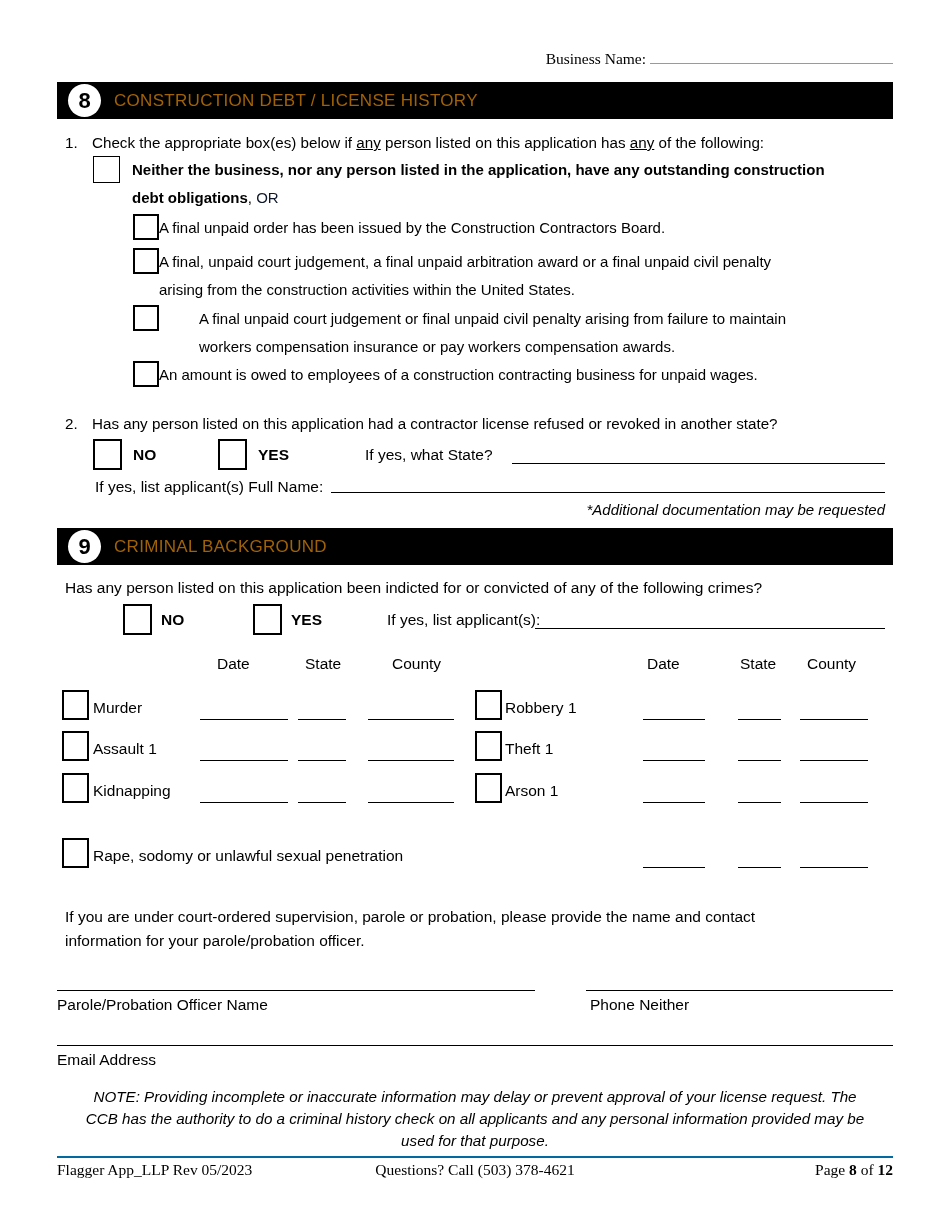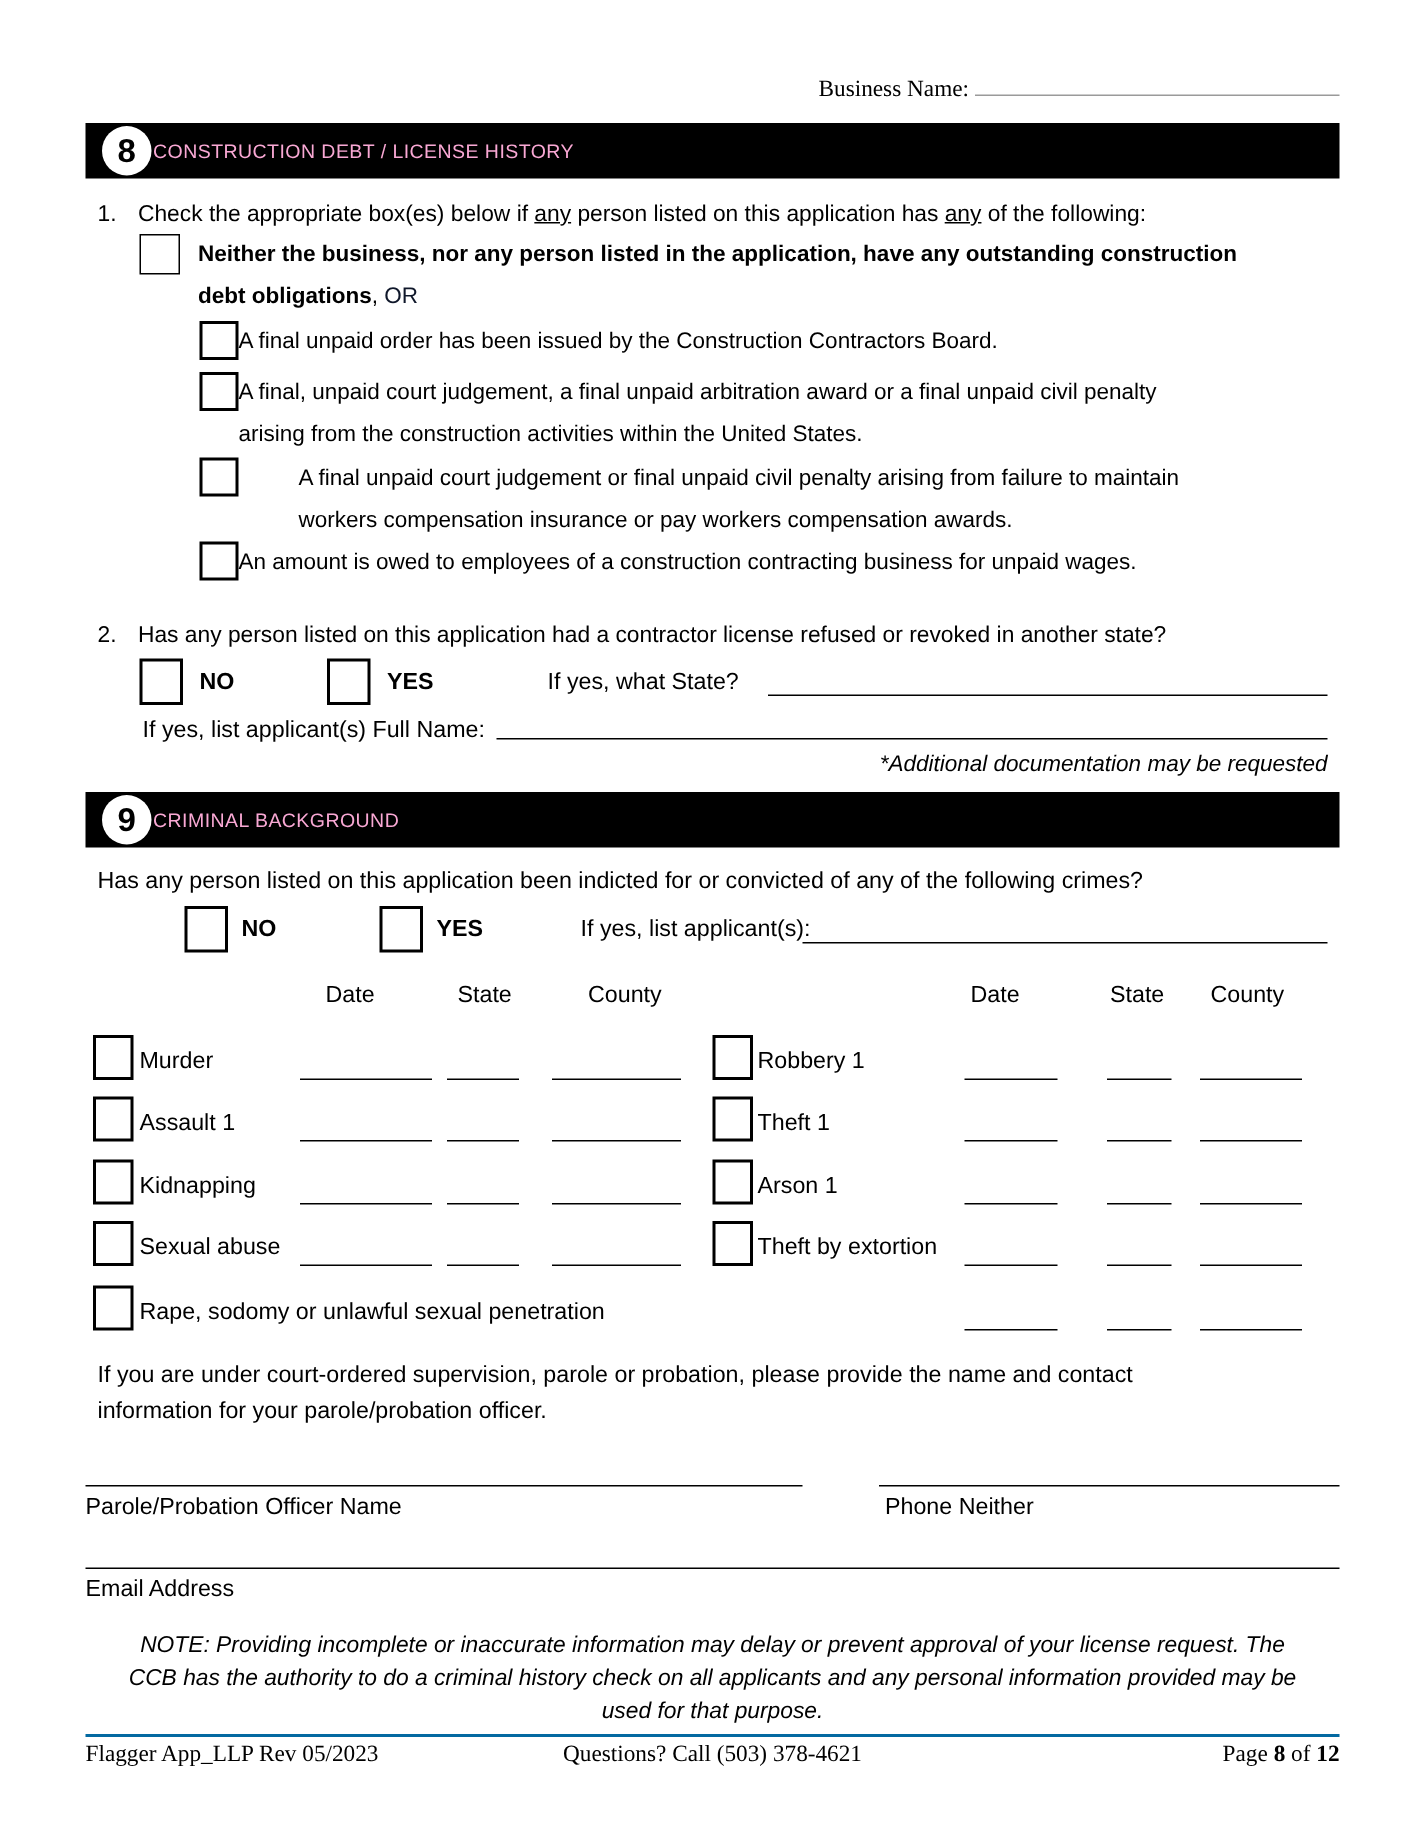--- a/index.html
+++ b/index.html
@@ -9,21 +9,21 @@
 
   .serif { font-family:"Liberation Serif", serif; }
 
   
   .business-row { position:absolute; top:50px; right:57px; font-size:15.5px; }
   .business-line { display:inline-block; width:243px; border-bottom:1.5px solid #9a9a9a; height:14px; vertical-align:baseline; margin-left:4px; }
 
   
   .section-bar { position:absolute; left:57px; width:836px; height:37px; background:#000; display:flex; align-items:center; }
   .section-num { width:33px; height:33px; border-radius:50%; background:#fff; color:#000; font-weight:bold; font-size:22px; display:flex; align-items:center; justify-content:center; margin-left:11px; flex:0 0 auto; }
-  .section-title { color:#f9a8d4; font-size:13px; margin-left:1px; letter-spacing:0.3px; white-space:nowrap; }
+  .section-title { color:#a16207; font-size:17px; margin-left:13px; letter-spacing:0.3px; white-space:nowrap; }
 
   
   .qline { position:absolute; left:65px; display:flex; font-size:15.2px; line-height:20px; }
   .qnum { width:27px; flex:0 0 auto; }
   .u { text-decoration:underline; }
 
   
   .cb { display:inline-block; border:2px solid #000; background:#fff; flex:0 0 auto; }
   .cb-main { width:27px; height:27px; border-width:1.5px; }
   .cb-sub { width:26px; height:26px; border-width:2px; }
@@ -182,34 +182,22 @@
       <span class="crime-line" style="left:143px; width:88px;"></span>
       <span class="crime-line" style="left:241px; width:48px;"></span>
       <span class="crime-line" style="left:311px; width:86px;"></span>
       <span class="cb cb-crime" style="left:418px;"></span>
       <span class="crime-lbl" style="left:448px;">Arson 1</span>
       <span class="crime-line" style="left:586px; width:62px;"></span>
       <span class="crime-line" style="left:681px; width:43px;"></span>
       <span class="crime-line" style="left:743px; width:68px;"></span>
     </div>
 
-    <div class="crime-row" style="top:157px;">
-      <span class="cb cb-crime" style="left:5px;"></span>
-      <span class="crime-lbl" style="left:36px;">Sexual abuse</span>
-      <span class="crime-line" style="left:143px; width:88px;"></span>
-      <span class="crime-line" style="left:241px; width:48px;"></span>
-      <span class="crime-line" style="left:311px; width:86px;"></span>
-      <span class="cb cb-crime" style="left:418px;"></span>
-      <span class="crime-lbl" style="left:448px;">Theft by extortion</span>
-      <span class="crime-line" style="left:586px; width:62px;"></span>
-      <span class="crime-line" style="left:681px; width:43px;"></span>
-      <span class="crime-line" style="left:743px; width:68px;"></span>
-    </div>
-
-    <div class="crime-row" style="top:200px;text-align:center;">
+
+    <div class="crime-row" style="top:181px;text-align:center;">
       <span class="cb cb-crime" style="left:5px;"></span>
       <span class="crime-lbl" style="left:36px;">Rape, sodomy or unlawful sexual penetration</span>
       <span class="crime-line" style="left:586px; width:62px;"></span>
       <span class="crime-line" style="left:681px; width:43px;"></span>
       <span class="crime-line" style="left:743px; width:68px;"></span>
     </div>
   </div>
 
   <div class="abs lbl" style="left:65px; top:905px; line-height:24px; white-space:normal; width:800px;">
     <span>If you are under court-ordered supervision, parole or probation, please provide the name and contact</span><br>

